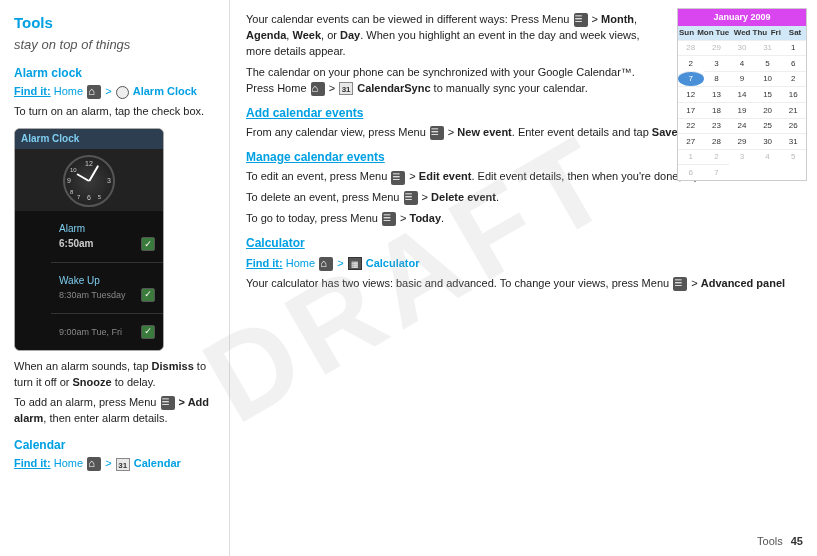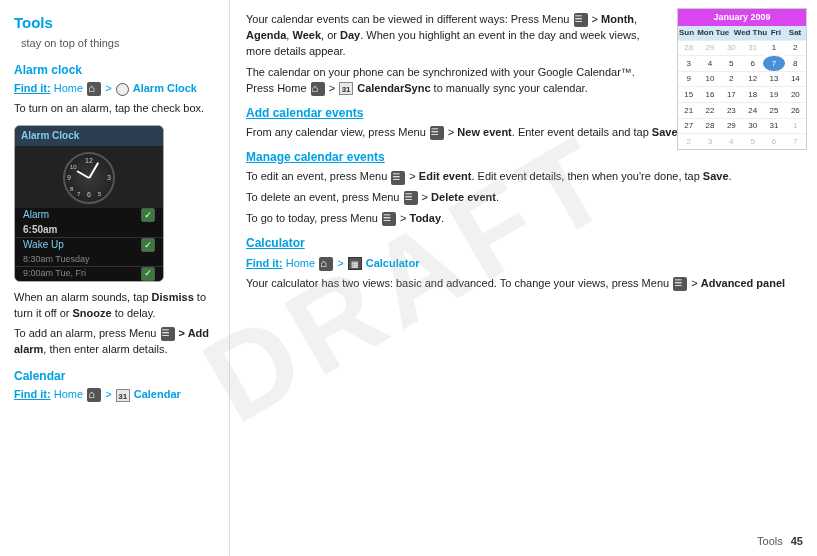--- a/index.html
+++ b/index.html
@@ -46,23 +46,23 @@
 
     .section-title {
       color: #00a0e3;
       font-size: 15px;
       font-weight: bold;
       margin-bottom: 2px;
     }
 
     .section-subtitle {
       color: #555;
-      font-size: 11px;
+      font-size: 13px;
       margin-bottom: 10px;
-      margin-left: 7px;
+      font-style: italic;
     }
 
     .topic-heading {
       color: #00a0e3;
       font-size: 12px;
       font-weight: bold;
       margin-top: 10px;
       margin-bottom: 2px;
     }
 
@@ -162,23 +162,24 @@
       width: 1.5px;
       height: 18px;
       background: #fff;
       transform-origin: bottom center;
       transform: translateX(-50%) rotate(30deg);
       border-radius: 1px;
     }
 
     .alarm-list-item {
       display: flex;
-      align-items: flex-start;
-      padding: 0 8px;
+      align-items: flex-end;
+      padding: 11px 8px;
       border-bottom: 1px solid #333;
+      margin-left: 36px;
     }
 
     .alarm-list-item:last-child { border-bottom: none; }
 
     .alarm-text-col { flex: 1; }
     .alarm-name { color: #7ecdf0; font-size: 10px; }
     .alarm-time { color: #ccc; font-size: 10px; font-weight: bold; }
     .alarm-sub { color: #888; font-size: 9px; }
 
     .check-icon {
@@ -317,21 +318,21 @@
     .cal-day-name {
       text-align: left;
       padding: 1px;
       font-size: 8px;
       color: #333;
       font-weight: bold;
     }
 
     .cal-grid {
       display: grid;
-      grid-template-columns: repeat(6, 1fr);
+      grid-template-columns: repeat(5, 1fr);
     }
 
     .cal-cell {
       text-align: center;
       padding: 1.5px 1px;
       font-size: 8px;
       color: #333;
       border-top: 1px solid #eee;
     }
 

